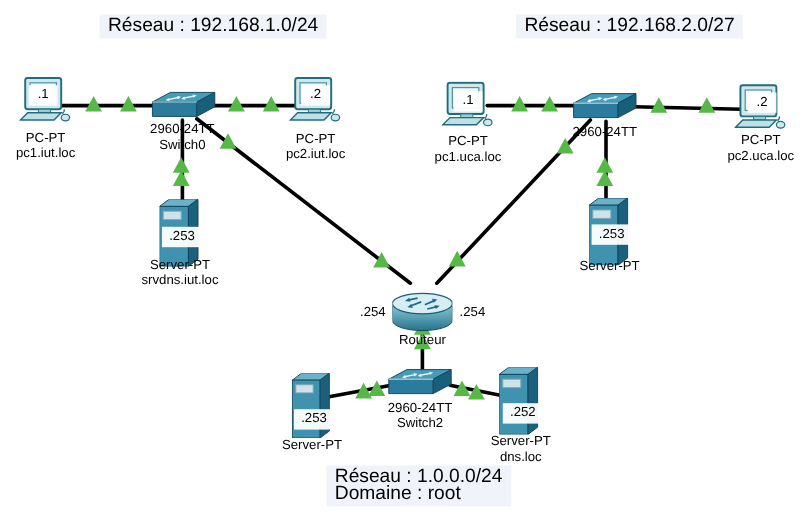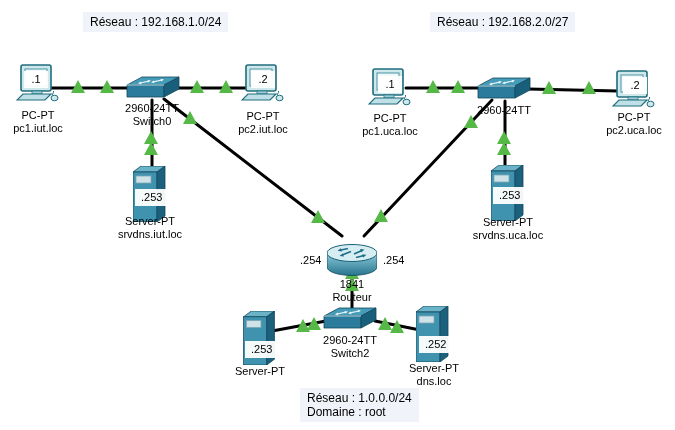--- a/index.html
+++ b/index.html
@@ -14,21 +14,21 @@
     position:absolute;background:rgba(255,255,255,0.95);
     font-size:11px;line-height:15px;padding:1px 6px;min-width:12px;
     text-align:center;white-space:nowrap;
   }
   .dlabel{
     position:absolute;width:120px;text-align:center;
     font-size:11px;line-height:13px;white-space:nowrap;
   }
   .note{
     position:absolute;background:#f1f3fa;padding:3px 7px;
-    font-size:12px;line-height:14px;white-space:nowrap;
+    font-size:16px;line-height:14px;white-space:nowrap;
   }
 </style>
 </head>
 <body>
 
 <div class="canvas">
 
   <svg width="0" height="0" style="position:absolute" aria-hidden="true">
     <defs>
       <linearGradient id="grad-router" x1="0" y1="0" x2="0" y2="1">
@@ -190,32 +190,30 @@
     </div>
   </div>
 
   <div class="device" style="left:491px;top:165px;width:34px;height:56px">
     <svg class="icon" width="34" height="56" viewBox="0 0 34 56">
         <use href="#icon-server"></use>
       </svg>
     <div class="badge" style="left:2px;top:22px">.253</div>
     <div class="dlabel" style="left:-43px;top:51px">
       <div>Server-PT</div>
-      <div>srvdns.uca.loc</div>
     </div>
   </div>
 
   <div class="device" style="left:326px;top:242px;width:52px;height:36px">
     <svg class="icon" width="52" height="36" viewBox="0 0 52 36">
         <use href="#icon-router"></use>
       </svg>
     <div class="badge" style="left:-32px;top:10px">.254</div>
     <div class="badge" style="left:51px;top:10px">.254</div>
     <div class="dlabel" style="left:-34px;top:36px">
-      <div>1841</div>
       <div>Routeur</div>
     </div>
   </div>
 
   <div class="device" style="left:323px;top:306px;width:54px;height:27px">
     <svg class="icon" width="54" height="27" viewBox="0 0 54 27">
         <use href="#icon-switch"></use>
       </svg>
     <div class="dlabel" style="left:-33px;top:28px">
       <div>2960-24TT</div>
@@ -243,18 +241,18 @@
       <div>dns.loc</div>
     </div>
   </div>
 
   <div class="note" style="left:83px;top:12px">
     <div>Réseau : 192.168.1.0/24</div>
   </div>
   <div class="note" style="left:430px;top:12px">
     <div>Réseau : 192.168.2.0/27</div>
   </div>
-  <div class="note" style="left:300px;top:388px">
+  <div class="note" style="left:272px;top:388px">
     <div>Réseau : 1.0.0.0/24</div>
     <div>Domaine : root</div>
   </div>
 
 </div>
 
 </body></html>

